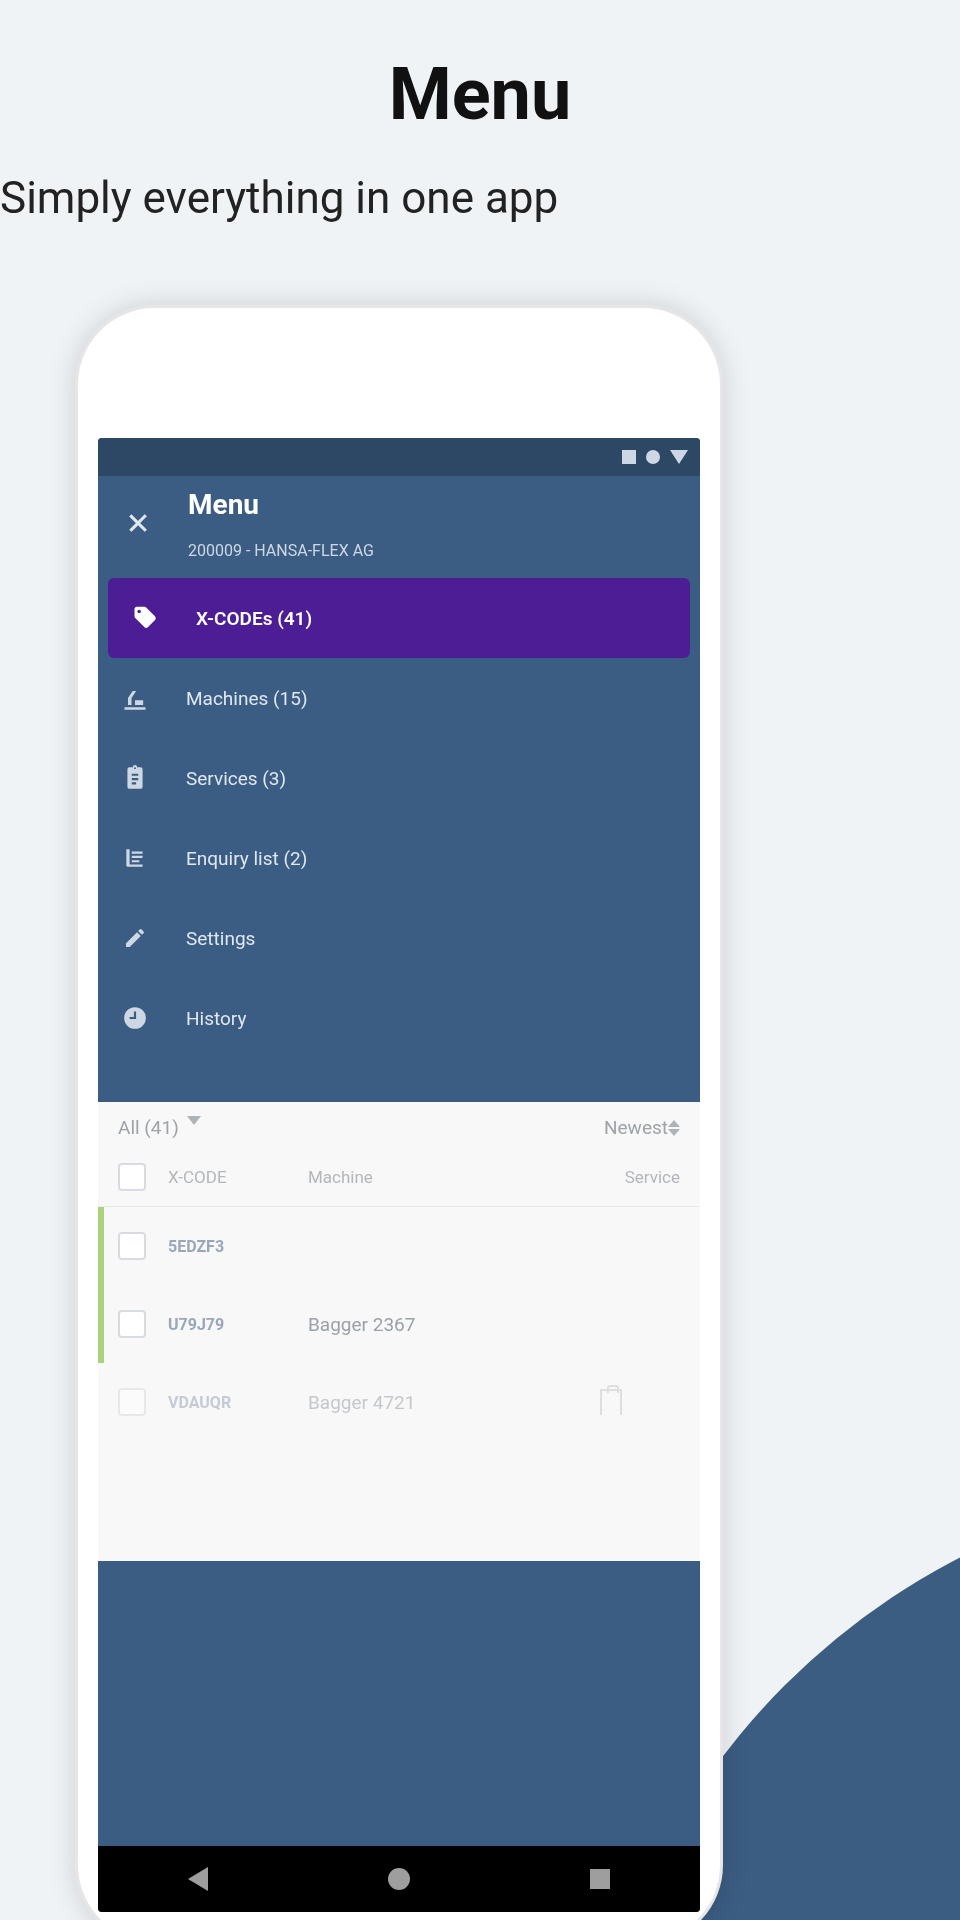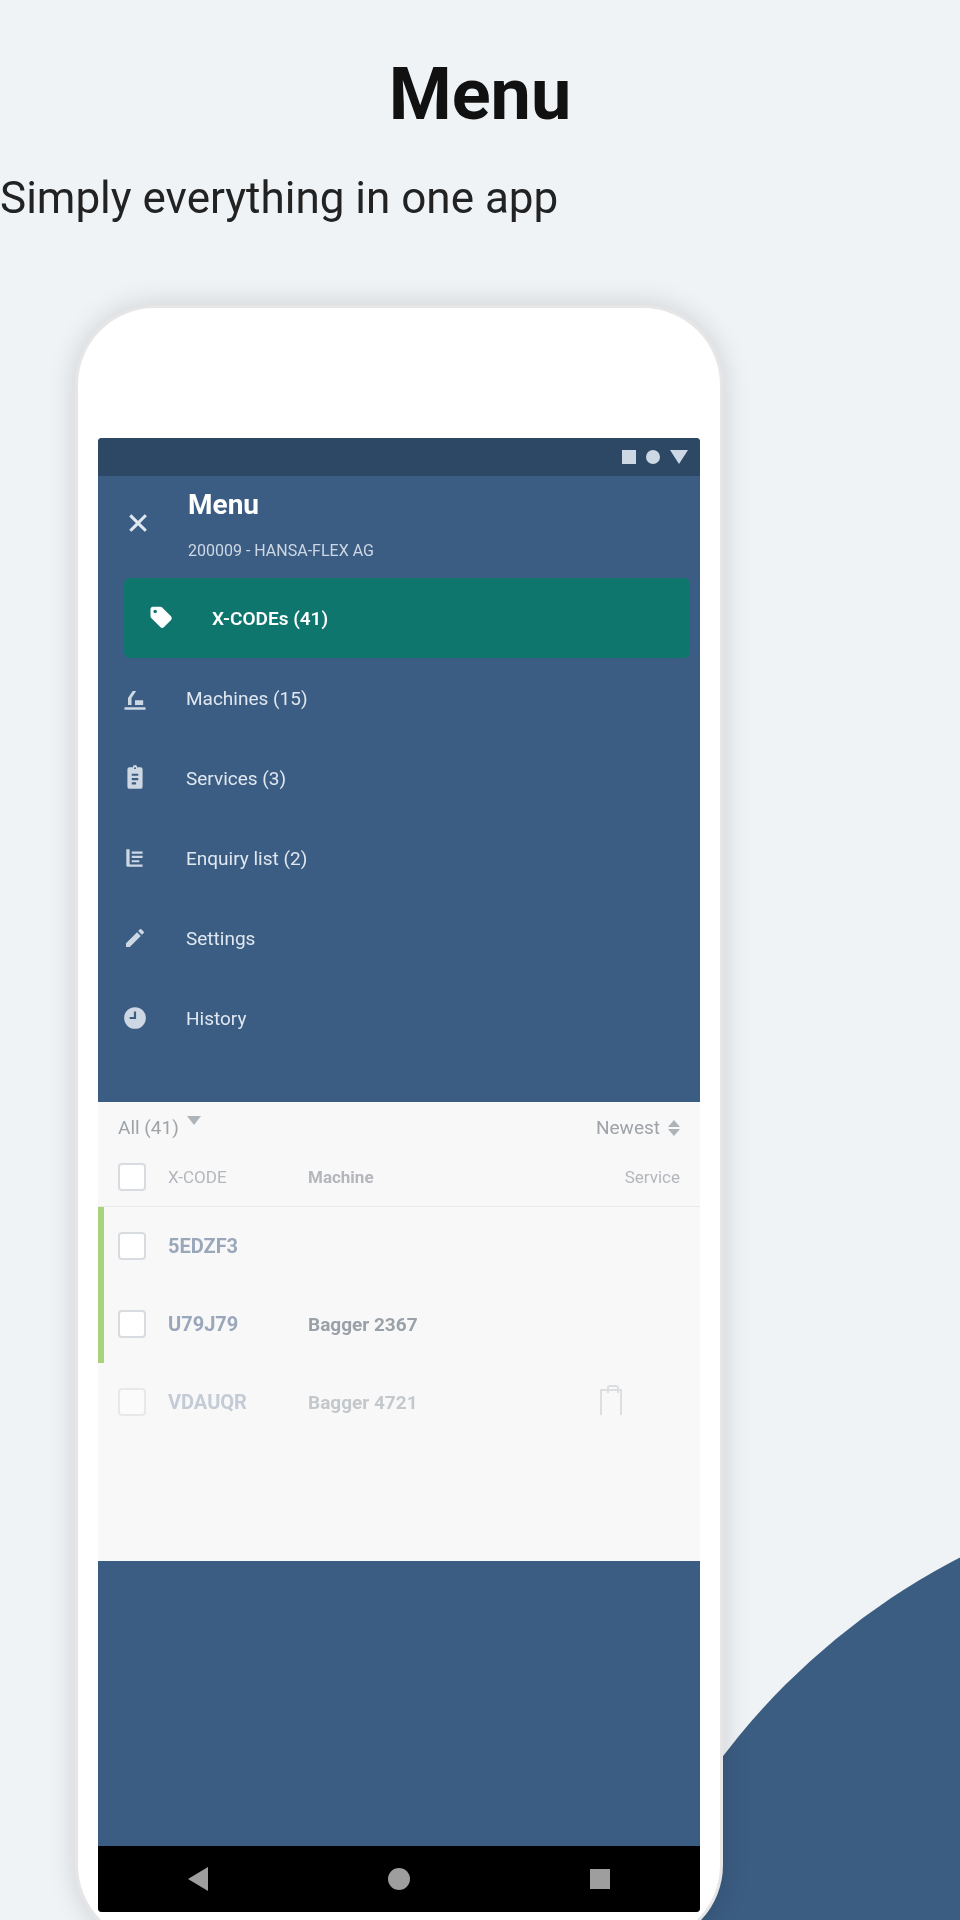--- a/index.html
+++ b/index.html
@@ -71,64 +71,64 @@
   .dh-text { flex:1; }
   .dh-title { font-size:28px; font-weight:700; }
   .dh-sub { font-size:16px; color:#cdd8e4; margin-top:20px; }
 
   .menu-item {
     display:flex; align-items:center;
     height:80px; padding:0 20px; gap:34px;
     color:#dfe7f0;
   }
   .menu-item.selected {
-    background:#0f766e; border-radius:6px;
-    margin:0 10px 0 26px;
+    background:#4c1d95; border-radius:6px;
+    margin:0 10px 0 10px;
     color:#fff;
   }
   .mi-icon { width:34px; display:flex; justify-content:center; }
   .mi-label { font-size:19px; }
   .menu-item.selected .mi-label { font-weight:600; }
 
   
   .content {
     background:#f8f8f8;
     color:#a6a9ad;
     padding-bottom:120px;
   }
   .filter-row {
     display:flex; justify-content:space-between;
     padding:14px 20px 8px 20px;
     font-size:19px; color:#9ea3a8;
   }
   .filter-left { display:flex; align-items:flex-start; gap:8px; }
-  .filter-right { display:flex; align-items:center; gap:8px; }
+  .filter-right { display:flex; align-items:center; gap:0; }
   .tri-down { width:0;height:0;border-left:7px solid transparent;border-right:7px solid transparent;border-top:9px solid #aeb3b8; }
   .sorters { display:flex; flex-direction:column; gap:2px; }
   .sm-tri-up{width:0;height:0;border-left:6px solid transparent;border-right:6px solid transparent;border-bottom:7px solid #aeb3b8;}
   .sm-tri-dn{width:0;height:0;border-left:6px solid transparent;border-right:6px solid transparent;border-top:7px solid #aeb3b8;}
 
   .table-header, .list-row {
     display:flex; align-items:center;
     padding:0 20px;
     font-size:17px;
     justify-content:space-between;
   }
   .table-header { height:60px; color:#b3b7bb; border-bottom:1px solid #e8eaec; }
   .col-chk { width:50px; }
   .chkbox { width:28px;height:28px;border:2px solid #d8dbdf;border-radius:4px;background:#fff; }
   .col-code { width:140px; }
-  .col-mach { flex:1;font-weight:bold; }
+  .col-mach { flex:1; }
   .col-svc { width:80px; text-align:right; }
 
   .list-row { height:78px; position:relative; }
   .list-row.green-bar::before {
     content:""; position:absolute; left:0; top:0; bottom:0; width:6px; background:#aad27a;
   }
-  .list-row .col-code { font-weight:700; color:#9aa7bb; font-size:20px; }
+  .list-row .col-code { font-weight:700; color:#9aa7bb; font-size:16px; }
   .list-row .col-mach { color:#9aa1a8; font-size:19px; }
   .clip-icon { width:22px;height:26px;border:2px solid #c6c9cc;border-bottom:none;position:relative;}
   .clip-icon::after{content:"";position:absolute;top:-6px;left:5px;width:8px;height:6px;border:2px solid #c6c9cc;border-bottom:none;border-radius:3px 3px 0 0;}
 
   .navbar {
     position:absolute; left:0; right:0; bottom:0;
     height:66px; background:#000;
     display:flex; align-items:center; justify-content:space-around;
   }
   .nb-tri { width:0;height:0;border-top:12px solid transparent;border-bottom:12px solid transparent;border-right:20px solid #9e9e9e; }

